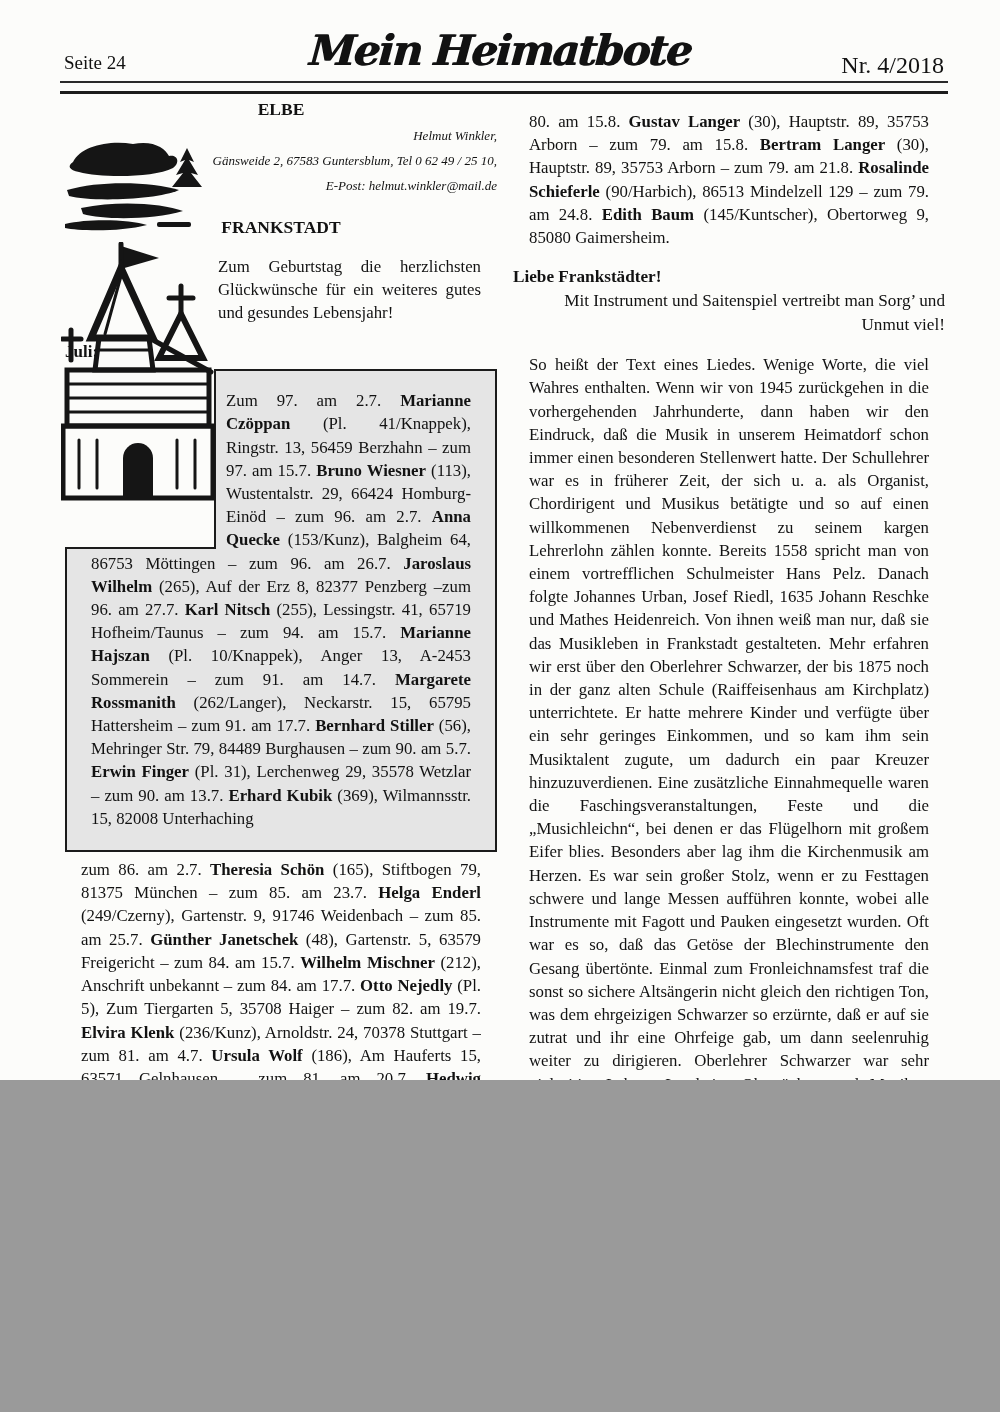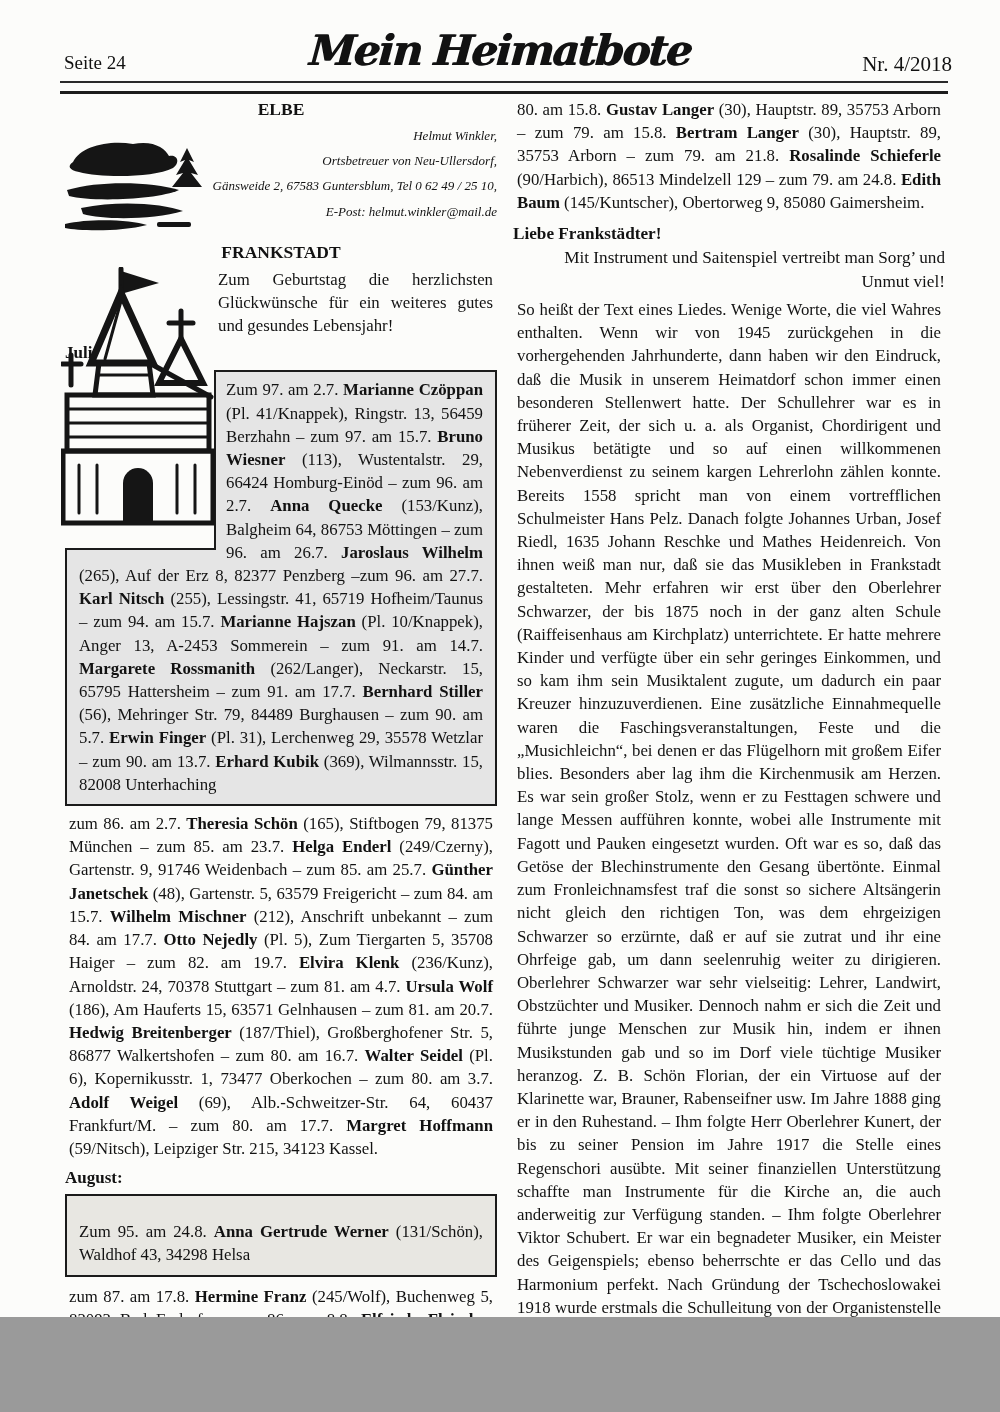--- a/index.html
+++ b/index.html
@@ -1,31 +1,31 @@
 <!DOCTYPE html>
 <html lang="de"><head>
 <meta charset="utf-8">
 <style>
   html,body{margin:0;padding:0;background:#9a9a9a;}
-  .page{position:relative;width:1000px;height:1317px;margin:0 auto;background:#fcfcfa;
+  .page{position:relative;width:1000px;height:1080px;margin:0 auto;background:#fcfcfa;
         font-family:"Liberation Serif","DejaVu Serif",serif;color:#121212;overflow:hidden;}
   
   .hdr-page{position:absolute;left:64px;top:52px;font-size:19px;}
-  .hdr-issue{position:absolute;right:48px;top:52px;font-size:21px;}
+  .hdr-issue{position:absolute;right:56px;top:52px;font-size:24px;}
   .masthead{position:absolute;left:0;right:0;top:26px;text-align:center;
             font-family:"DejaVu Serif",serif;font-weight:bold;font-style:italic;
             font-size:42px;letter-spacing:-2px;transform:skewX(-4deg);
             text-shadow:1px 0 0 #121212;}
   .rule-thin{position:absolute;left:60px;right:52px;top:81px;height:1.5px;background:#2a2a2a;}
   .rule-thick{position:absolute;left:60px;right:52px;top:91px;height:2.5px;background:#1c1c1c;}
   
   .col{position:absolute;top:94px;width:432px;}
   .col-left{left:65px;}
   .col-right{left:513px;}
-  .txt{font-size:16.8px;line-height:23.2px;text-align:justify;margin:4px;}
+  .txt{font-size:16.8px;line-height:23.2px;text-align:justify;margin:16px;}
   .sec-title{font-weight:bold;font-size:17.5px;line-height:23px;text-align:center;margin:4px;}
   .sub-title{font-weight:bold;font-size:17px;line-height:23px;margin:0;}
   .indent{margin-left:153px;}
   .signature{font-style:italic;text-align:right;font-size:13px;line-height:23.2px;margin:2px 0 0;}
   .frank{position:relative;margin-top:18px;}
   .church-svg{position:absolute;left:-4px;top:26px;width:154px;height:264px;z-index:3;}
   .gbox{position:relative;border:2px solid #1b1b1b;background:#e5e5e5;
         padding:2px 8px 4px;margin-top:5px;z-index:1;}
   .gbox .cutout{float:left;width:149px;height:178px;background:#fcfcfa;
         margin:-4px 10px 2px -10px;border-right:2px solid #1b1b1b;border-bottom:2px solid #1b1b1b;}
@@ -55,21 +55,20 @@
         <g fill="#151515" stroke="none">
           <path d="M12,30 C20,14 48,8 72,12 C92,8 104,16 108,24 C116,22 120,30 112,36 C92,46 40,46 18,40 C8,38 6,34 12,30 Z"></path>
           <path d="M126,16 L119,30 L124,28 L115,43 L122,41 L111,55 L141,55 L130,41 L137,43 L128,28 L133,30 Z"></path>
           <path d="M6,58 C40,48 92,50 118,58 C96,68 30,70 8,64 Z"></path>
           <path d="M20,76 C60,68 102,72 122,79 C92,88 42,88 22,82 Z"></path>
           <path d="M4,92 C30,86 70,88 86,93 C60,100 18,99 4,96 Z"></path>
           <rect x="96" y="90" width="34" height="5" rx="2"></rect>
         </g>
       </svg>
       <p class="signature">Helmut Winkler,</p>
-      <p class="signature">Ortsbetreuer von Neu-Ullersdorf,</p>
       <p class="signature">Gänsweide 2, 67583 Guntersblum, Tel 0 62 49 / 25 10,</p>
       <p class="signature">E-Post: helmut.winkler@mail.de</p>
     </div>
 
     <div class="frank">
       <p class="sec-title" style="margin-bottom:4px;">FRANKSTADT</p>
 
       <svg class="church-svg" viewBox="0 0 154 264">
         <g stroke="#151515" fill="none" stroke-linecap="round">
           <polygon points="60,4 98,16 60,27" fill="#151515" stroke="none"></polygon>

